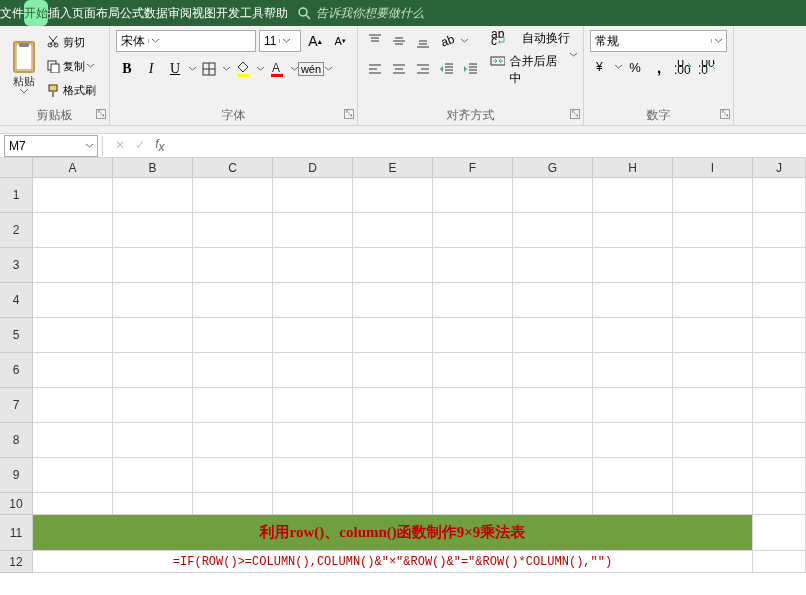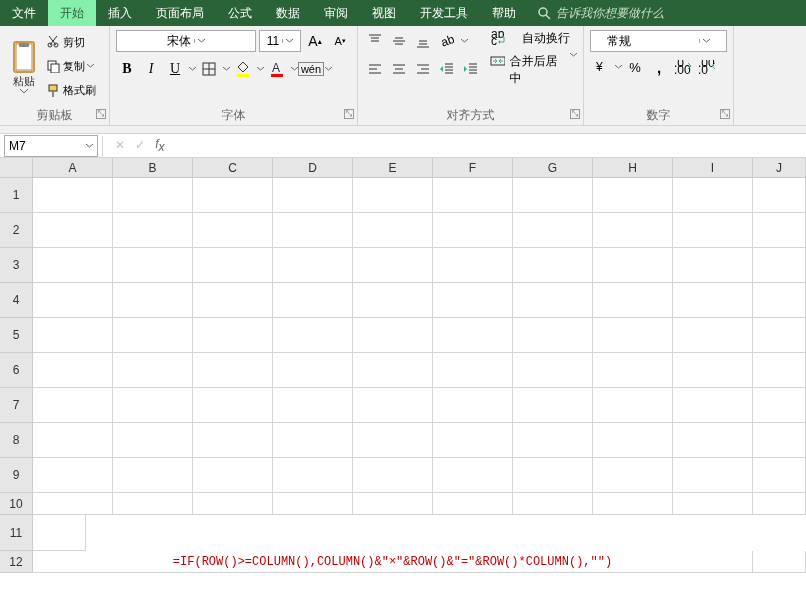--- a/index.html
+++ b/index.html
@@ -1,35 +1,35 @@
 <!DOCTYPE html>
 <html><head>
 <meta charset="utf-8">
 <style>
 *{margin:0;padding:0;box-sizing:border-box;font-family:"Microsoft YaHei",sans-serif;font-size:12px;}
 body{background:#fff;width:806px;height:595px;overflow:hidden;}
 .menubar{background:#2a6338;height:26px;display:flex;align-items:center;}
-.menubar .tab{padding:0 12px;height:26px;line-height:26px;color:#fff;cursor:pointer;}
+.menubar .tab{padding:0 0;height:26px;line-height:26px;color:#fff;cursor:pointer;border-radius:6px;}
 .menubar .tab.home{background:#86efac;color:#2a6338;}
 .menubar .tellme{display:flex;align-items:center;margin-left:10px;color:#c8dec8;font-style:italic;}
 .menubar .tellme svg{margin-right:5px;}
 .ribbon{background:#f1f1f1;height:100px;display:flex;border-bottom:1px solid #d4d4d4;}
 .group{border-right:1px solid #d4d4d4;display:flex;flex-direction:column;height:100%;}
 .group-body{flex:1;display:flex;padding:4px 6px;}
 .group-label{height:18px;text-align:center;font-size:11px;color:#666;position:relative;}
 .group-label .launcher{position:absolute;right:3px;top:2px;width:10px;height:10px;border:1px solid #999;font-size:8px;line-height:8px;color:#666;}
 .btn-big{display:flex;flex-direction:column;align-items:center;justify-content:center;padding:2px 4px;cursor:pointer;}
 .btn-big span{font-size:11px;color:#333;}
 .clipboard-small{display:flex;flex-direction:column;justify-content:space-around;margin-left:4px;}
 .clipboard-small div{display:flex;align-items:center;cursor:pointer;margin:1px 0;}
 .clipboard-small span{font-size:11px;margin-left:3px;}
 .font-top{display:flex;align-items:center;gap:3px;}
 .font-bottom{display:flex;align-items:center;gap:2px;margin-top:6px;}
 .font-col{display:flex;flex-direction:column;}
-.sel{background:#fff;border:1px solid #ababab;height:22px;display:flex;align-items:center;padding:0 16px;justify-content:center;}
+.sel{background:#fff;border:1px solid #ababab;height:22px;display:flex;align-items:center;padding:0 4px;}
 .sel-dd{border-left:1px solid #ababab;padding-left:3px;margin-left:3px;}
 .iconbtn{width:22px;height:22px;display:flex;align-items:center;justify-content:center;cursor:pointer;}
 .iconbtn.b{font-weight:bold;font-family:"Times New Roman";font-size:14px;}
 .iconbtn.i{font-style:italic;font-family:"Times New Roman";font-size:14px;}
 .iconbtn.u{text-decoration:underline;font-family:"Times New Roman";font-size:14px;}
 .dd-caret{width:8px;height:22px;display:flex;align-items:center;justify-content:center;cursor:pointer;}
 .align-col{display:flex;flex-direction:column;}
 .align-row{display:flex;gap:2px;}
 .number-col{display:flex;flex-direction:column;}
 .number-row{display:flex;gap:2px;margin-top:4px;}
@@ -514,20 +514,21 @@
       <div class="cell" style="width:80px;height:22px"></div>
       <div class="cell" style="width:80px;height:22px"></div>
       <div class="cell" style="width:80px;height:22px"></div>
       <div class="cell" style="width:80px;height:22px"></div>
       <div class="cell" style="width:80px;height:22px"></div>
       <div class="cell" style="width:80px;height:22px"></div>
       <div class="cell" style="width:53px;height:22px"></div>
     </div>
     <div class="row">
       <div class="rowhead" style="height:36px">11</div>
+      <div class="cell banner-green" style="width:720px;height:36px">利用row()、column()函数制作9×9乘法表</div>
       <div class="cell" style="width:53px;height:36px"></div>
     </div>
     <div class="row">
       <div class="rowhead" style="height:22px">12</div>
       <div class="cell formula-row" style="width:720px;height:22px;line-height:22px">=IF(ROW()&gt;=COLUMN(),COLUMN()&amp;"×"&amp;ROW()&amp;"="&amp;ROW()*COLUMN(),"")</div>
       <div class="cell" style="width:53px;height:22px"></div>
     </div>
 </div>
 
 </body></html>

